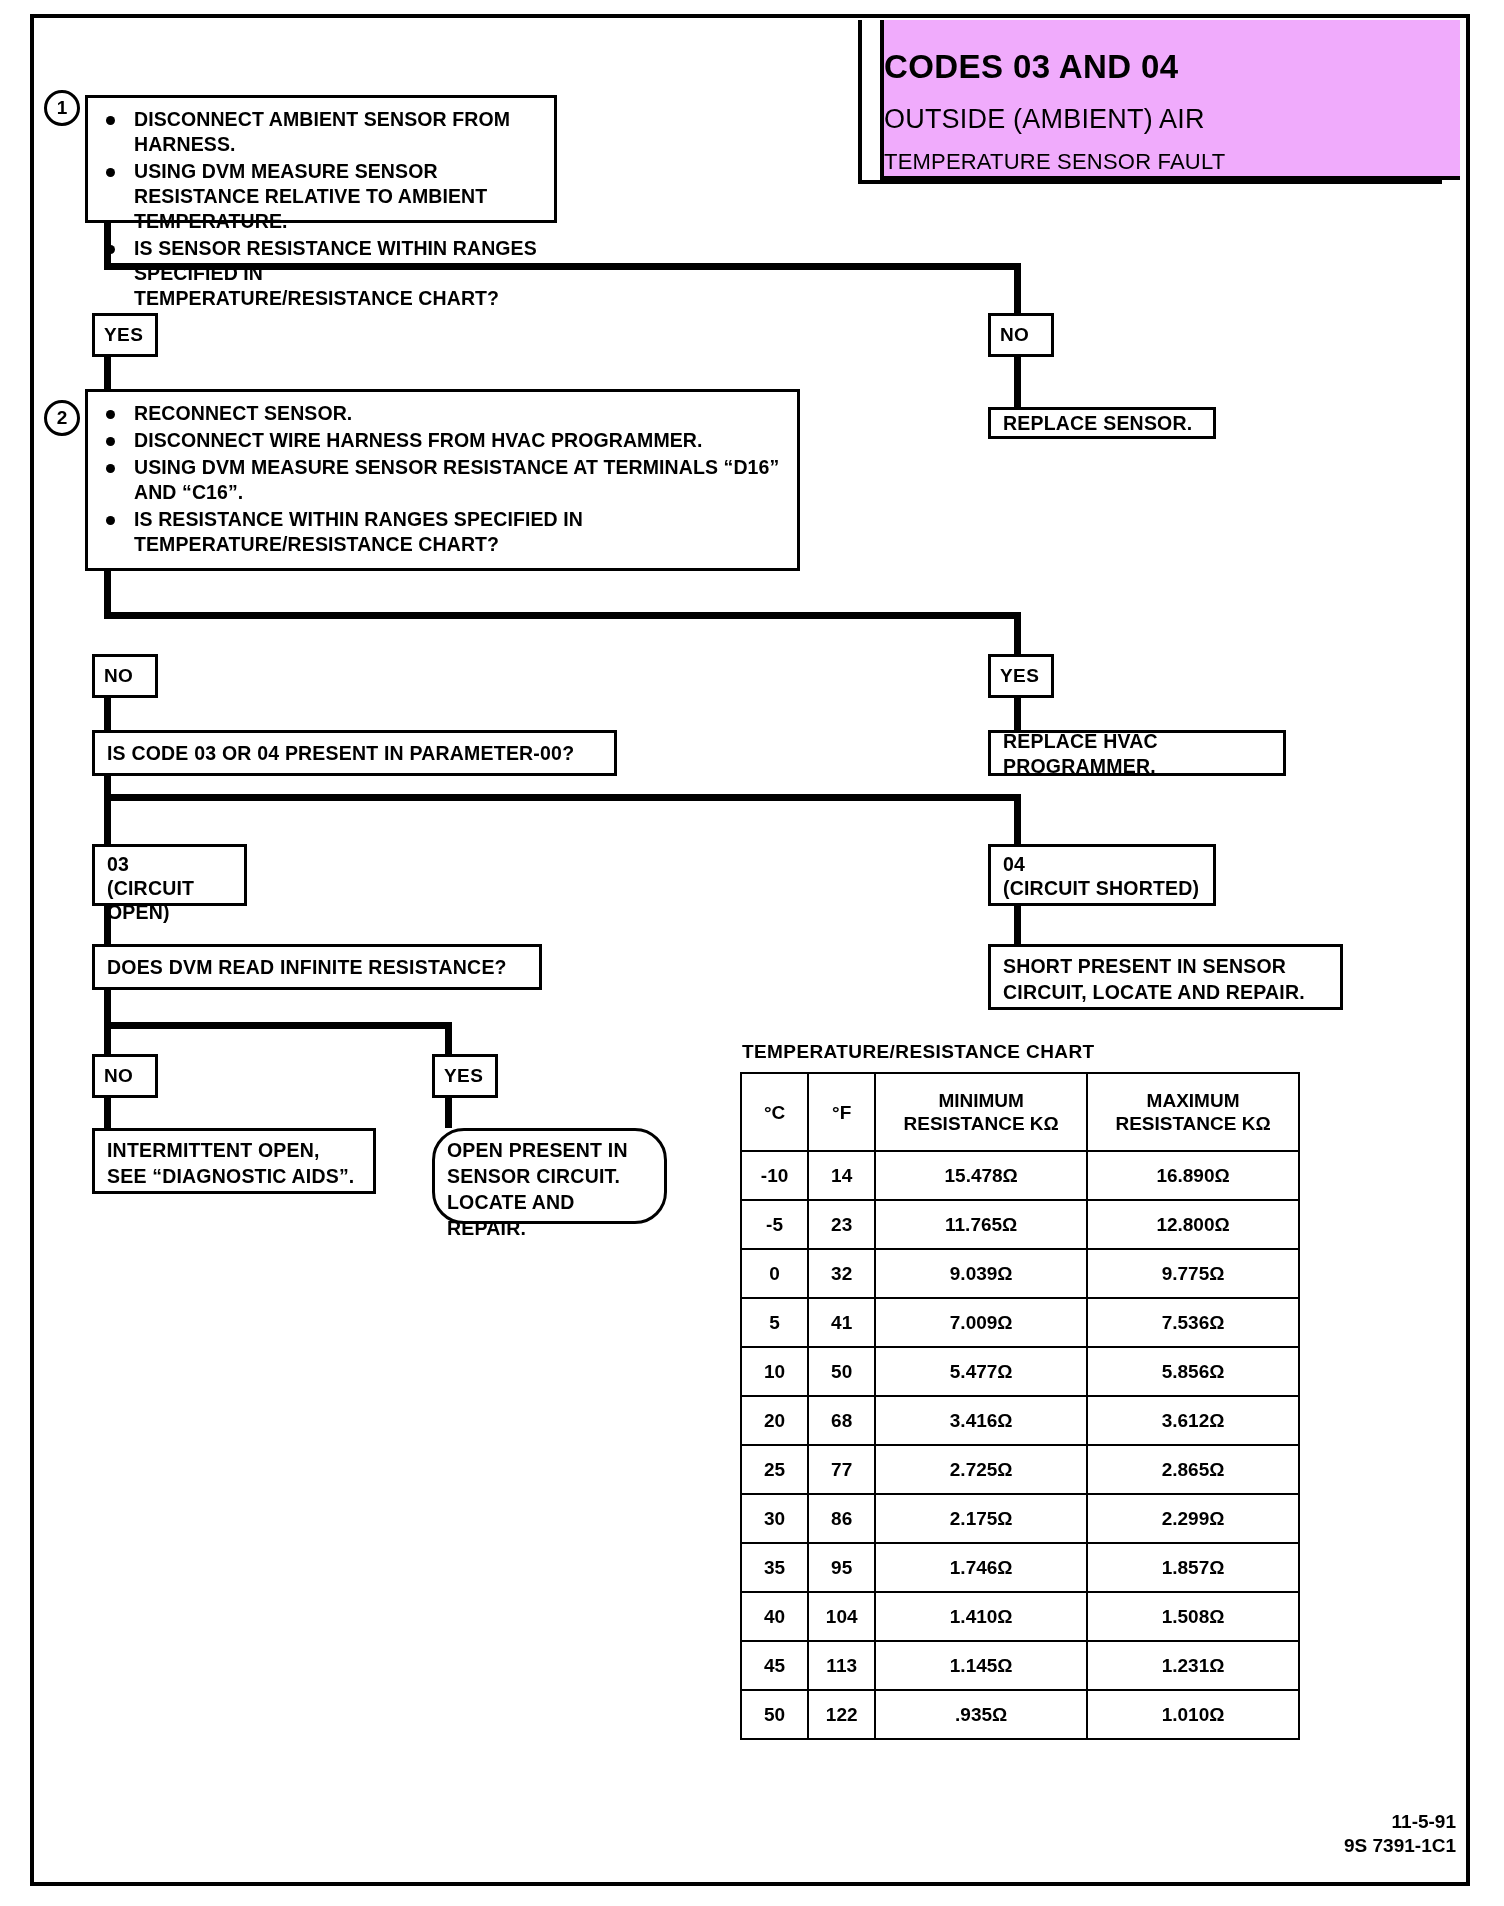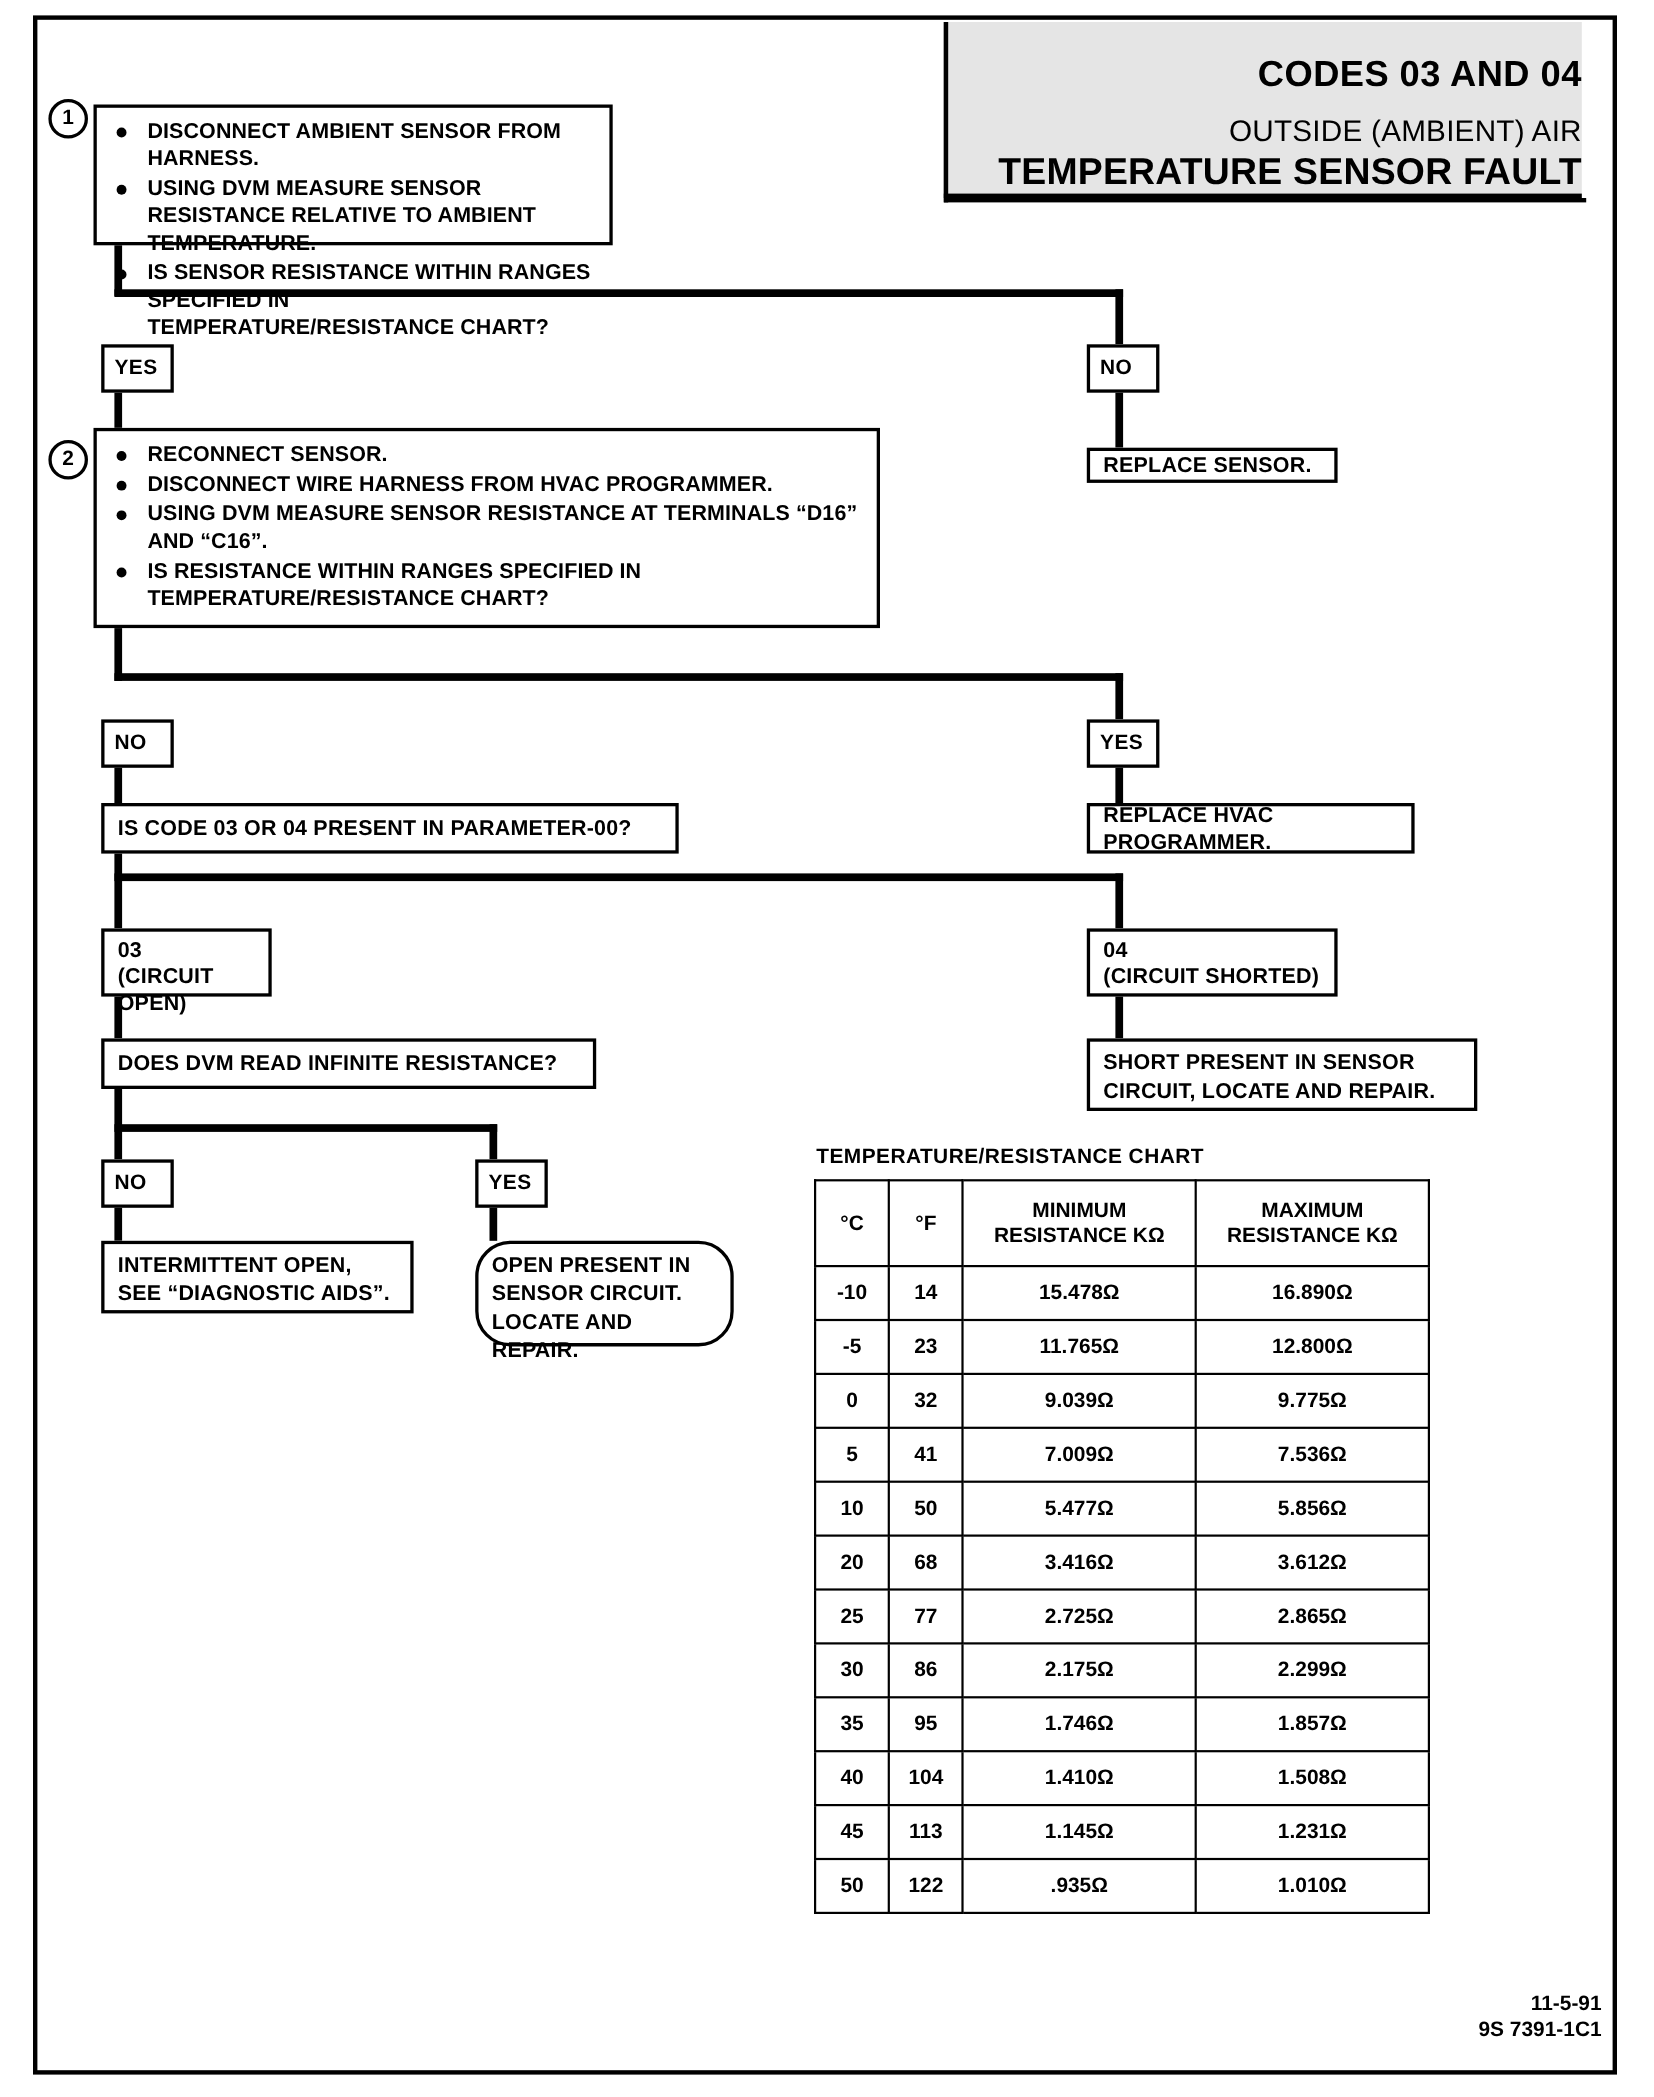--- a/index.html
+++ b/index.html
@@ -81,35 +81,35 @@
     background:#000;border-radius:50%;
   }
   .plain-box{
     font-size:19.5px;
     line-height:25px;
     padding:7px 10px 6px 12px;
   }
   
   #title-block{
     position:absolute;
-    left:858px; top:20px;
+    left:880px; top:20px;
     width:580px; height:160px;
     border:4px solid #000;
     border-top:none;
     border-right:none;
     box-sizing:border-box;
-    background:#e5e5e5;
-    text-align:right;
+    background:#f0abfc;
+    text-align:left;
   }
   #title-main{
     font-size:33px;font-weight:bold;letter-spacing:.4px;
     margin-top:28px;
   }
   #title-sub1{font-size:27px;font-weight:normal;margin-top:18px;letter-spacing:.2px;}
-  #title-sub2{font-size:34px;font-weight:bold;margin-top:2px;letter-spacing:.2px;}
+  #title-sub2{font-size:22px;font-weight:normal;margin-top:14px;letter-spacing:.2px;}
   #title-underline{
     position:absolute;left:858px;top:180px;width:584px;height:4px;background:#000;
   }
   #title-leftrule{
     position:absolute;left:858px;top:20px;width:4px;height:164px;background:#000;
   }
   
   #chart-title{
     position:absolute;
     left:742px;top:1041px;

